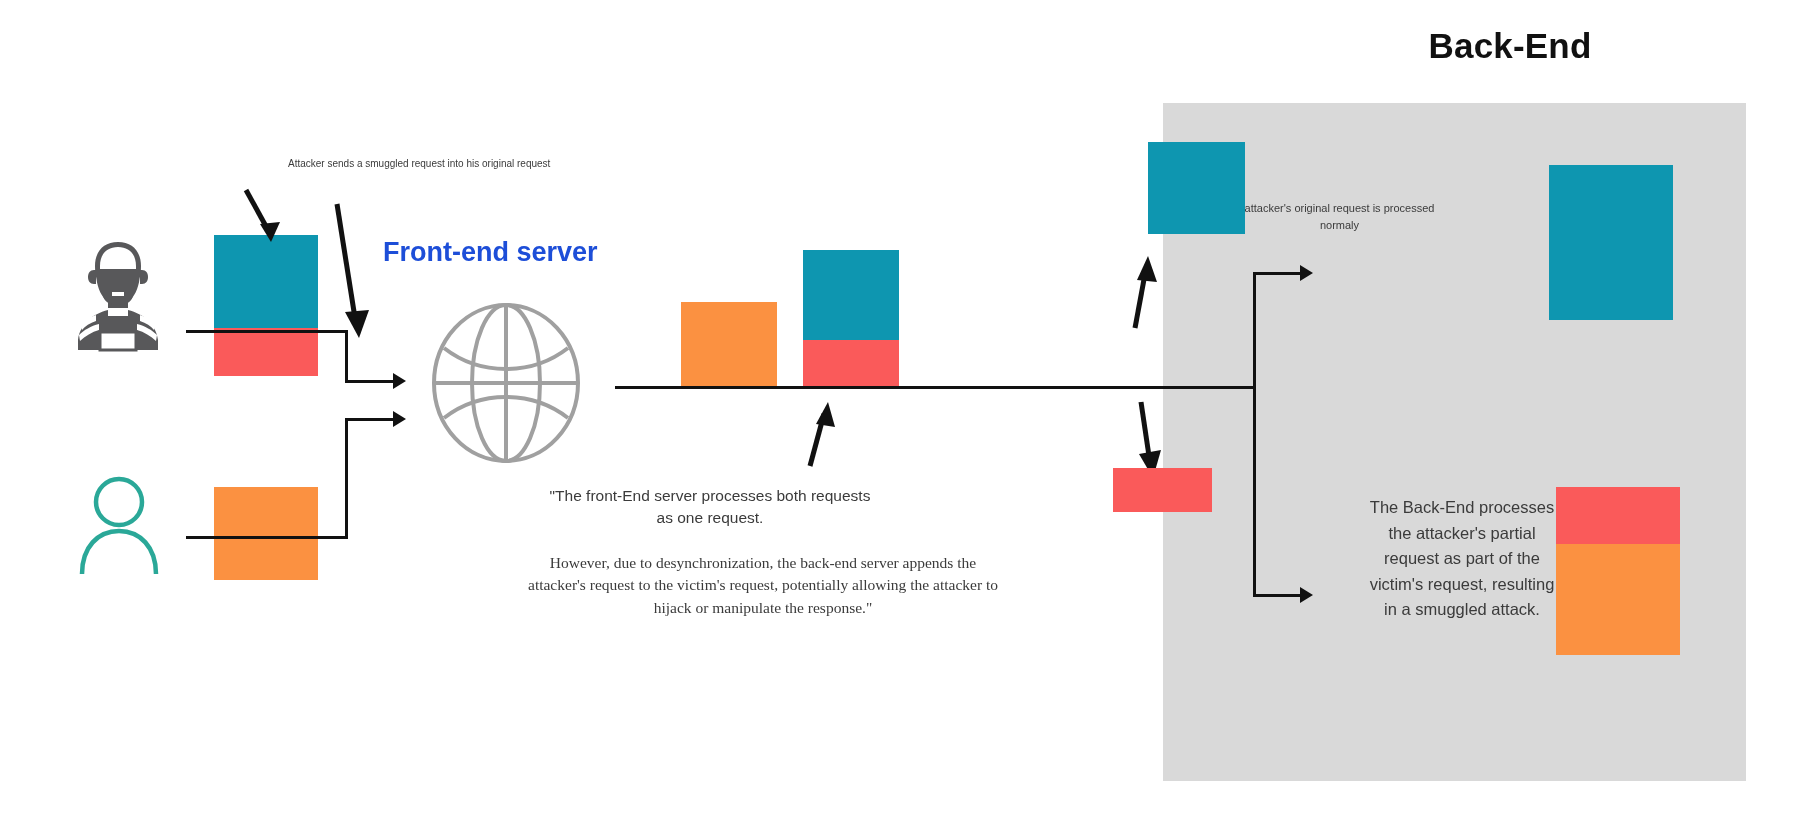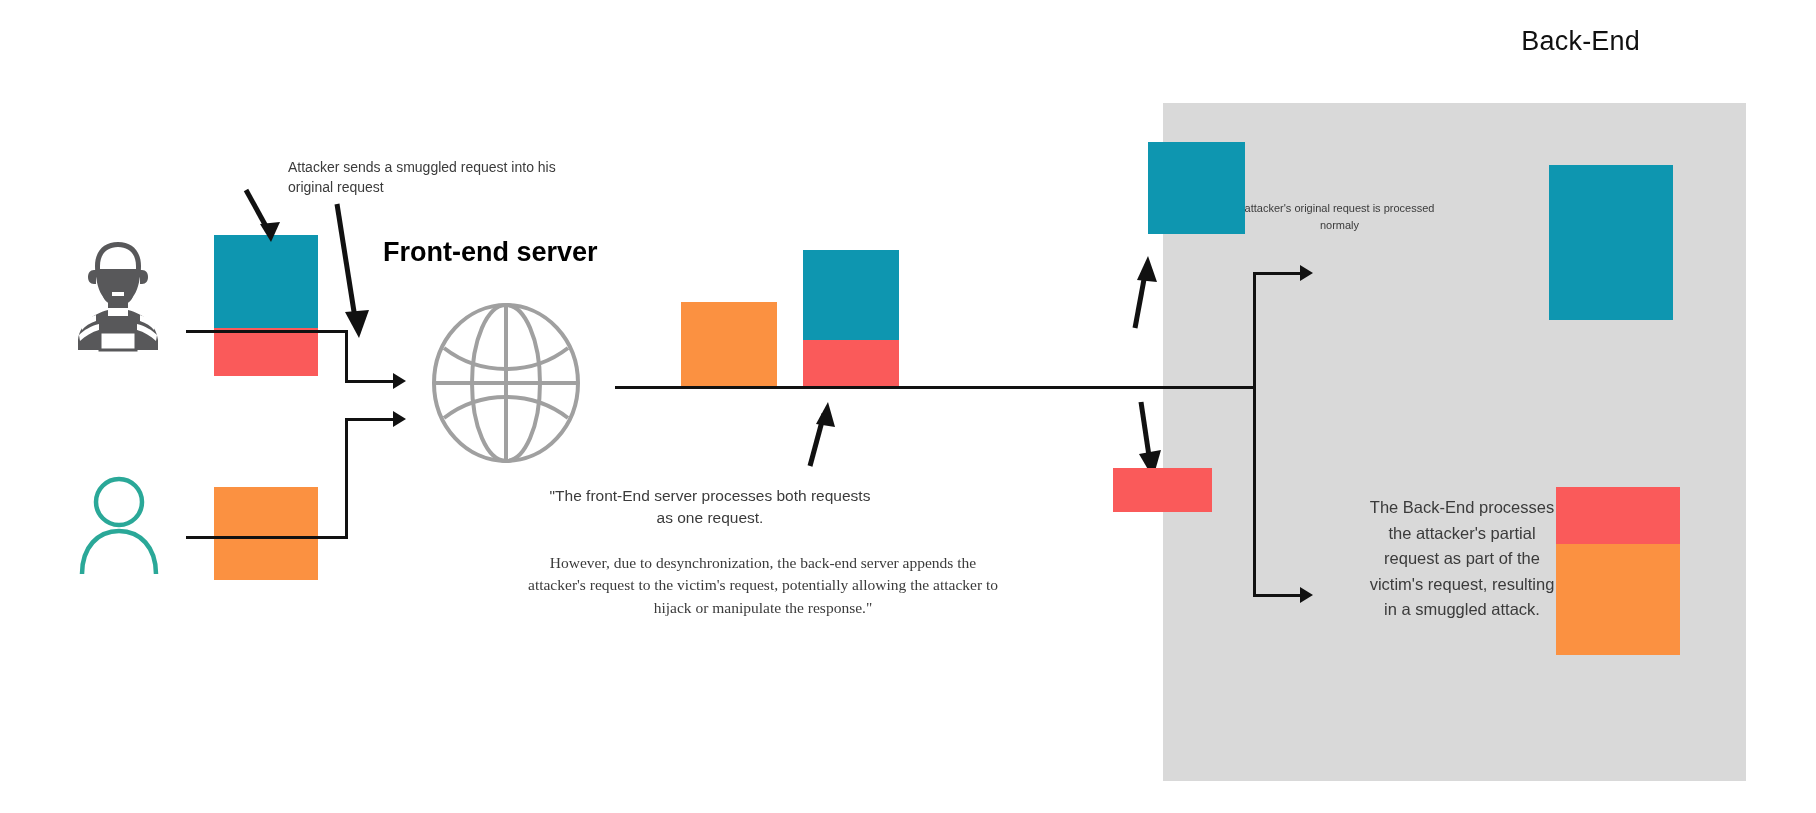--- a/index.html
+++ b/index.html
@@ -25,34 +25,34 @@
     left: 1163px;
     top: 103px;
     width: 583px;
     height: 678px;
     background: #d9d9d9;
   }
   #backend-title {
     left: 1380px;
     top: 26px;
     width: 260px;
-    text-align: right;
-    font-size: 27px;
-    font-weight: normal;
+    text-align: center;
+    font-size: 35px;
+    font-weight: bold;
     color: #111111;
     letter-spacing: 0.2px;
   }
 
   
   #frontend-title {
     left: 383px;
     top: 237px;
     font-size: 27px;
     font-weight: bold;
-    color: #000000;
+    color: #1d4ed8;
   }
 
   
   .bar { position: absolute; }
 
   
   #bar-attacker-top   { left: 214px; top: 235px; width: 104px; height: 93px; background: #0e96b0; }
   #bar-attacker-bot   { left: 214px; top: 328px; width: 104px; height: 48px; background: #fa5a5a; }
 
   
@@ -106,21 +106,21 @@
   }
 
   
   .note {
     position: absolute;
     color: #3b3b3b;
     line-height: 1.45;
   }
   #note-attacker {
     left: 288px; top: 157px; width: 270px;
-    font-size: 14px; text-align: left;
+    font-size: 10px; text-align: left;
   }
   #note-backend-treats {
     left: 988px; top: 320px; width: 230px;
     font-size: 15.5px; text-align: left;
   }
   #note-front-quote {
     left: 540px; top: 485px; width: 340px;
     font-size: 15.5px; text-align: center;
   }
   #note-front-expl {

